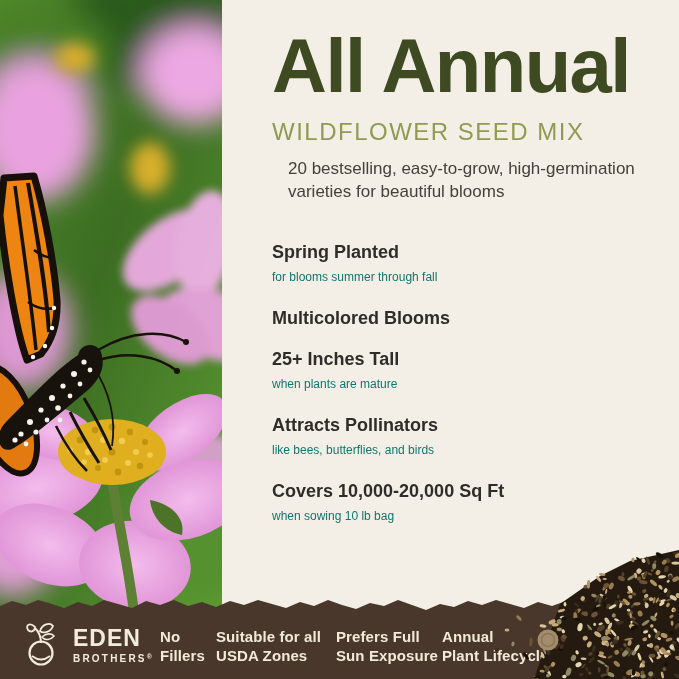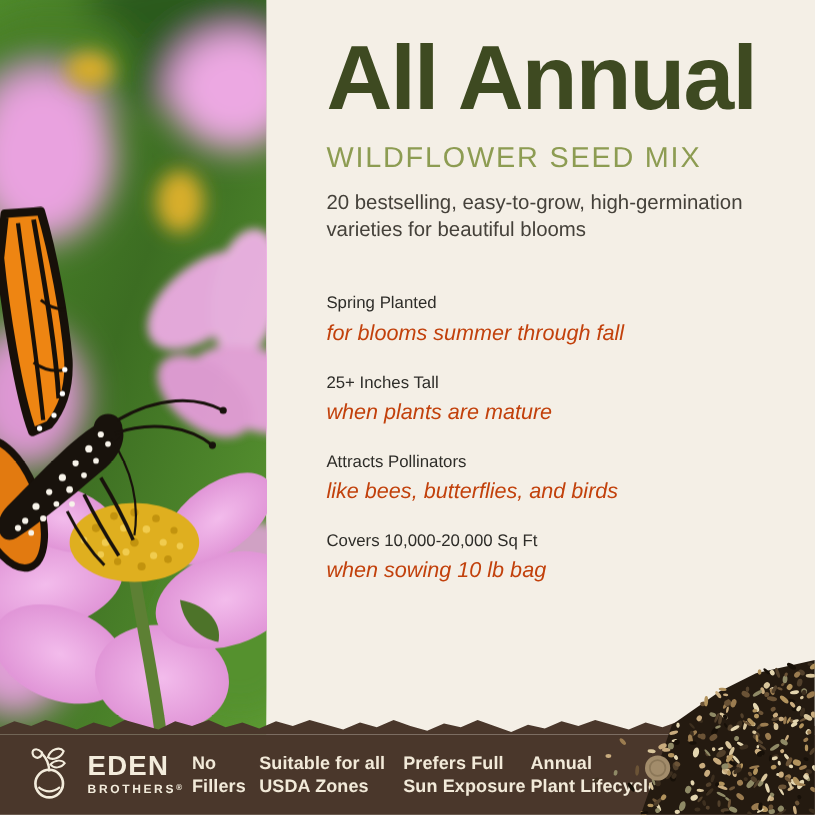--- a/index.html
+++ b/index.html
@@ -6,25 +6,25 @@
   .canvas{position:relative;width:679px;height:679px;background:#f4efe6;overflow:hidden;
           font-family:"Liberation Sans",sans-serif;}
   
   .photo{position:absolute;left:0;top:0;width:222px;height:612px;}
   .photo svg{display:block;}
   
   .content{position:absolute;left:222px;top:0;right:0;bottom:83px;box-sizing:border-box;
            padding:28px 16px 0 50px;}
   .title{margin:0;font-size:76px;line-height:1;letter-spacing:-1.5px;font-weight:bold;color:#3e4a21;}
   .subtitle{margin-top:14px;font-size:24px;letter-spacing:1.5px;color:#8d9c52;font-weight:normal;}
-  .desc{margin:12px 0 0 0;font-size:17px;line-height:1.33;color:#45413a;white-space:pre-line;}
+  .desc{margin:12px 0 0 16px;font-size:17px;line-height:1.33;color:#45413a;white-space:pre-line;}
   .features{margin-top:37px;}
   .feature{margin-bottom:16px;}
-  .f-head{font-size:14px;font-weight:normal;color:#2e2d29;line-height:25px;}
-  .f-sub{font-size:18px;color:#c2410c;line-height:25px;font-style:italic;}
+  .f-head{font-size:18px;font-weight:bold;color:#2e2d29;line-height:25px;}
+  .f-sub{font-size:12px;color:#0f766e;line-height:25px;}
   
   .soil-edge{position:absolute;left:0;bottom:67px;width:679px;height:16px;z-index:3;}
   .soil-edge svg{display:block;}
   .bottom-bar{position:absolute;left:0;bottom:0;width:100%;height:67px;background:#4a372b;z-index:3;}
   .logo{position:absolute;left:24px;top:9px;display:flex;gap:15px;color:#f3ecdc;}
   .logo-text{padding-top:6px;}
   .logo-eden{font-size:23px;font-weight:bold;letter-spacing:1px;line-height:1;}
   .logo-brothers{font-size:10px;font-weight:bold;letter-spacing:2.2px;margin-top:3px;}
   .logo-brothers .reg{font-size:7px;vertical-align:3px;letter-spacing:0;}
   .bar-item{position:absolute;top:15px;color:#f2ead9;font-weight:bold;font-size:15px;
@@ -166,20 +166,21 @@
     <h1 class="title">All Annual</h1>
     <div class="subtitle">WILDFLOWER SEED MIX</div>
     <p class="desc">20 bestselling, easy-to-grow, high-germination
 varieties for beautiful blooms</p>
     <div class="features">
       <div class="feature">
         <div class="f-head">Spring Planted</div>
         <div class="f-sub">for blooms summer through fall</div>
       </div>
       <div class="feature">
+        <div class="f-head">Multicolored Blooms</div>
       </div>
       <div class="feature">
         <div class="f-head">25+ Inches Tall</div>
         <div class="f-sub">when plants are mature</div>
       </div>
       <div class="feature">
         <div class="f-head">Attracts Pollinators</div>
         <div class="f-sub">like bees, butterflies, and birds</div>
       </div>
       <div class="feature">

